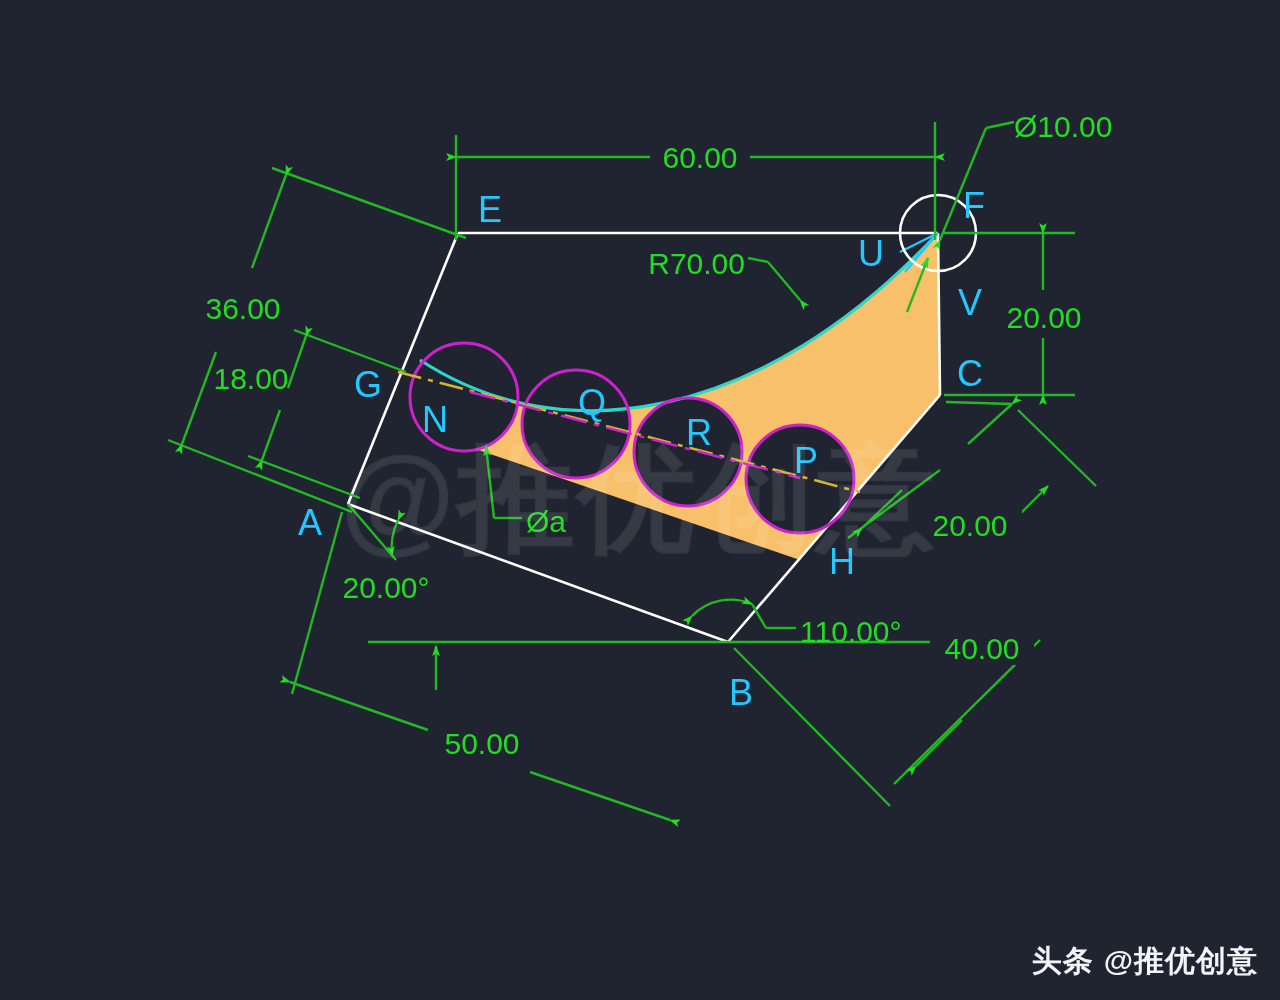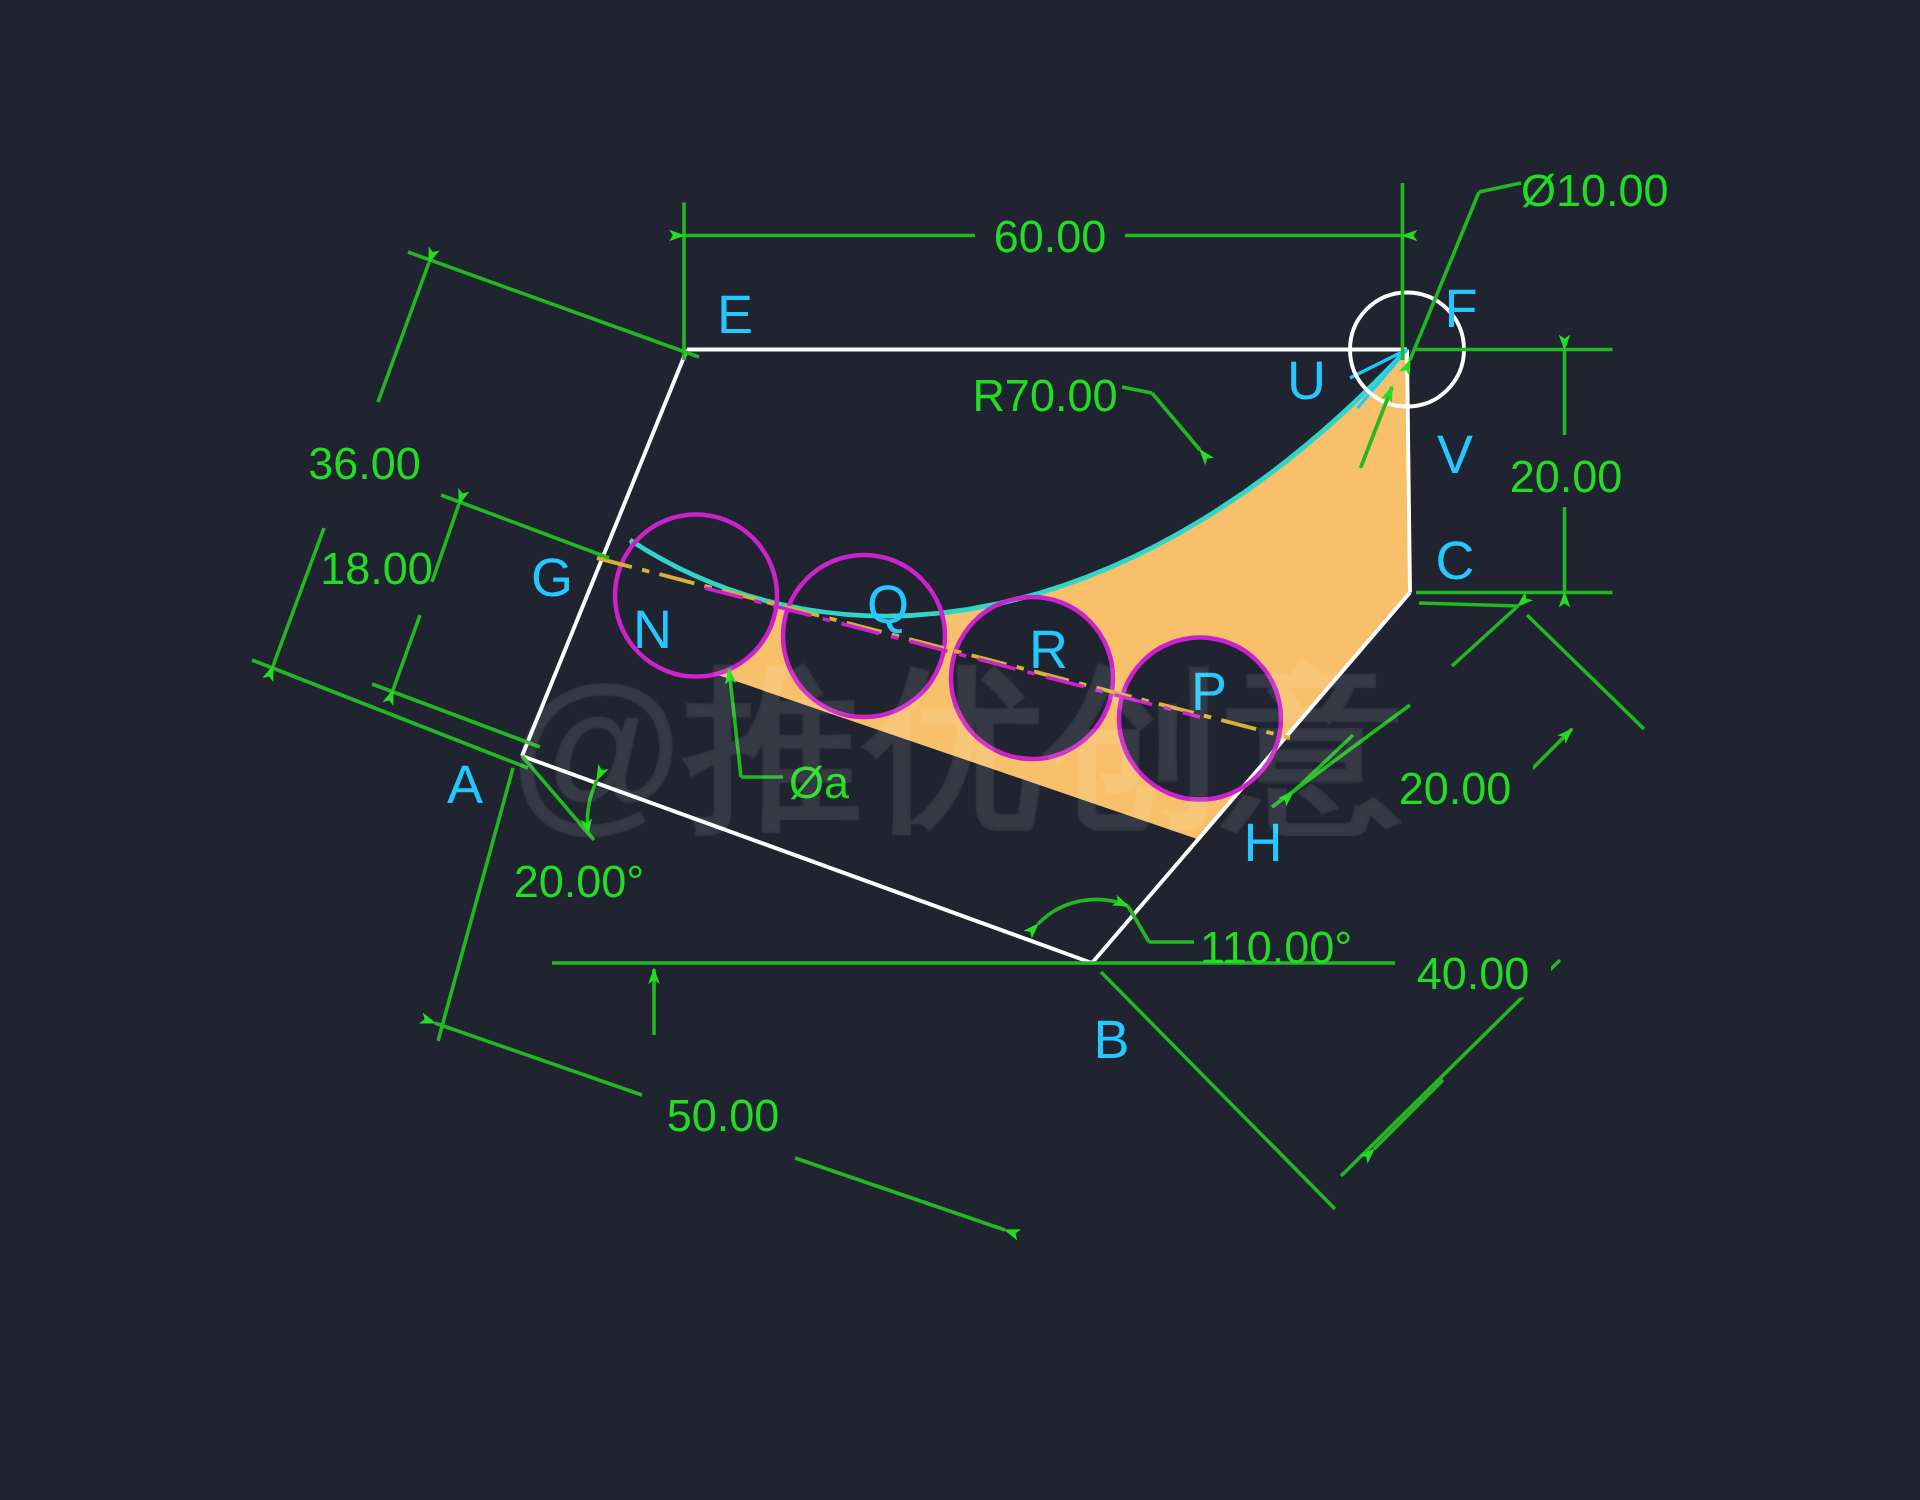--- a/index.html
+++ b/index.html
@@ -241,14 +241,17 @@
       <text x="686" y="445">R</text>
       <text x="794" y="473">P</text>
       <text x="298" y="535">A</text>
       <text x="829" y="574">H</text>
       <text x="729" y="705">B</text>
     </g>
   </svg>
 
   <div class="wm-center">@推优创意</div>
 
+  <div class="wm-corner">
+    <span class="tt">头条</span><span>@推优创意</span>
+  </div>
 
 </div>
 
 </body></html>

